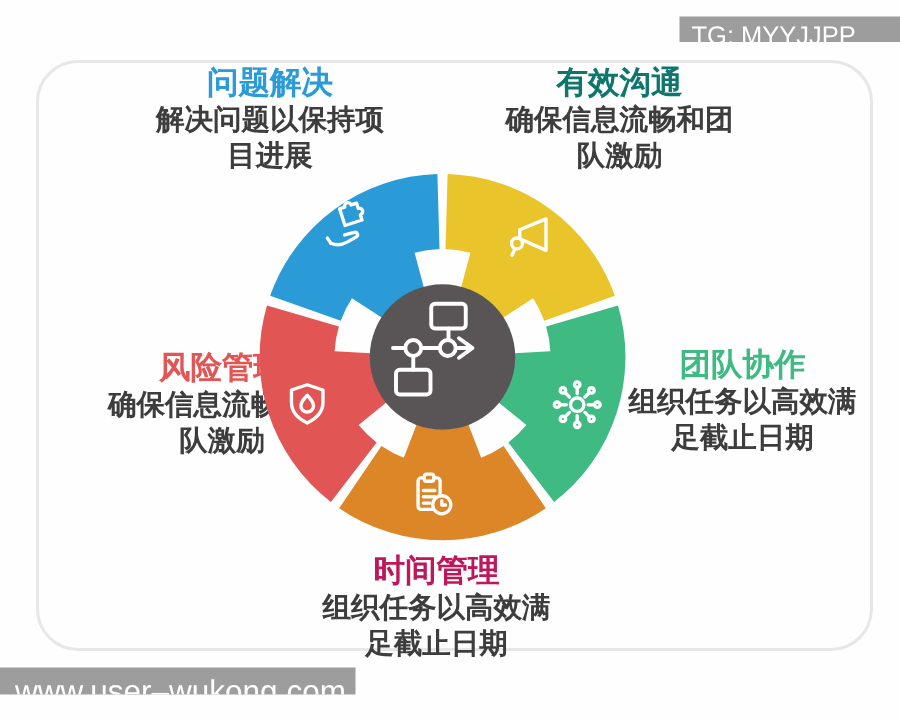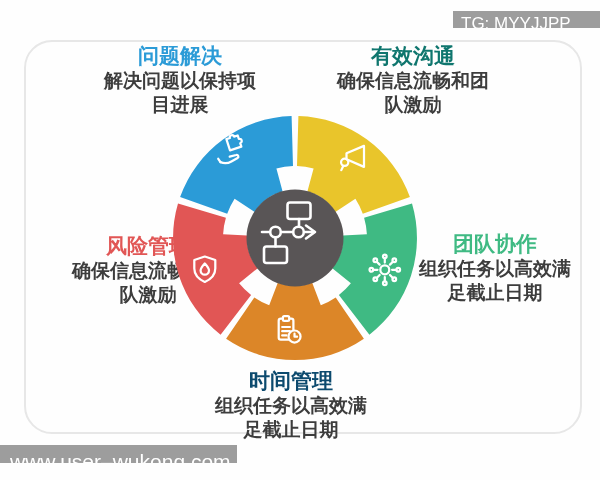--- a/index.html
+++ b/index.html
@@ -46,21 +46,21 @@
   </div>
   <div class="label pos-tr">
     <div class="title" style="color: #0f766e;">有效沟通</div>
     <div class="desc">确保信息流畅和团队激励</div>
   </div>
   <div class="label pos-r">
     <div class="title" style="color: rgb(63, 186, 131);">团队协作</div>
     <div class="desc">组织任务以高效满足截止日期</div>
   </div>
   <div class="label pos-b">
-    <div class="title" style="color: #0c4a6e;">时间管理</div>
+    <div class="title" style="color: #be185d;">时间管理</div>
     <div class="desc">组织任务以高效满足截止日期</div>
   </div>
   <div class="label pos-l">
     <div class="title" style="color: rgb(225, 86, 85);">风险管理</div>
     <div class="desc">确保信息流畅和团队激励</div>
   </div>
 
   <svg class="wheel" width="600" height="480" viewBox="0 0 600 480">
 
     <path d="M180.1 197.1 A122 122 0 0 1 291.6 116 L293 166 A72 72 0 0 0 276.4 168.5 L282.6 191.6 A48 48 0 0 0 254.7 211.9 L234.6 198.8 A72 72 0 0 0 227.2 213.8 Z" fill="#2B9BD7"></path>

